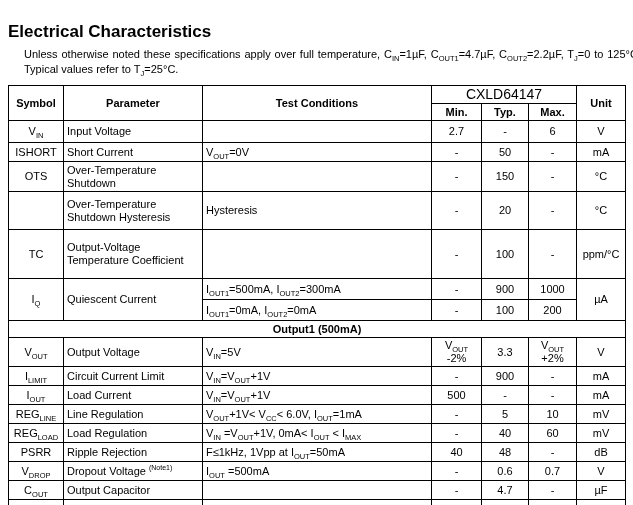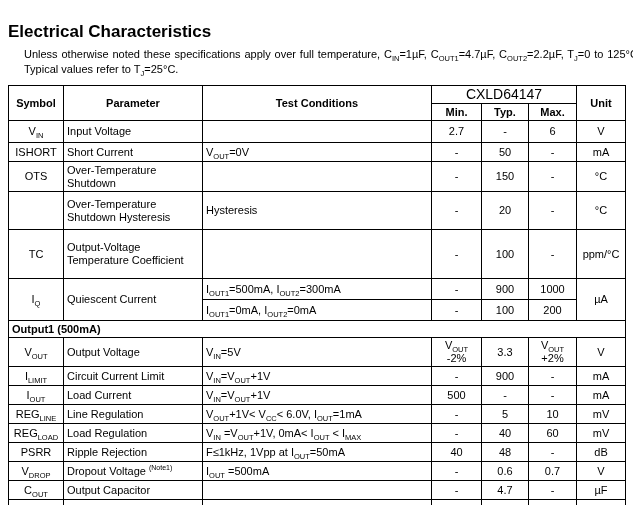--- a/index.html
+++ b/index.html
@@ -17,21 +17,21 @@
   .spec-table td.param,.spec-table td.cond{text-align:left;}
   thead tr:first-child{height:18px;}
   thead tr:last-child{height:17px;}
   tbody tr{height:19px;}
   tbody tr:nth-child(1){height:22px;margin-left:24px;}
   tbody tr:nth-child(3){height:30px;}
   tbody tr:nth-child(4){height:38px;}
   tbody tr:nth-child(5){height:49px;}
   tbody tr:nth-child(6),tbody tr:nth-child(7){height:21px;}
   tbody tr:nth-child(8){height:17px;}
-  tr.section-row td{font-weight:700;text-align:left;}
+  tr.section-row td{font-weight:700;text-align:center;}
 </style>
 </head>
 <body>
 
 <div class="page">
   <h1 class="title">Electrical Characteristics</h1>
   <p class="note">Unless otherwise noted these specifications apply over full temperature, C<sub>IN</sub>=1µF, C<sub>OUT1</sub>=4.7µF, C<sub>OUT2</sub>=2.2µF, T<sub>J</sub>=0 to 125°C. Typical values refer to T<sub>J</sub>=25°C.</p>
 
   <table class="spec-table">
     <colgroup>

